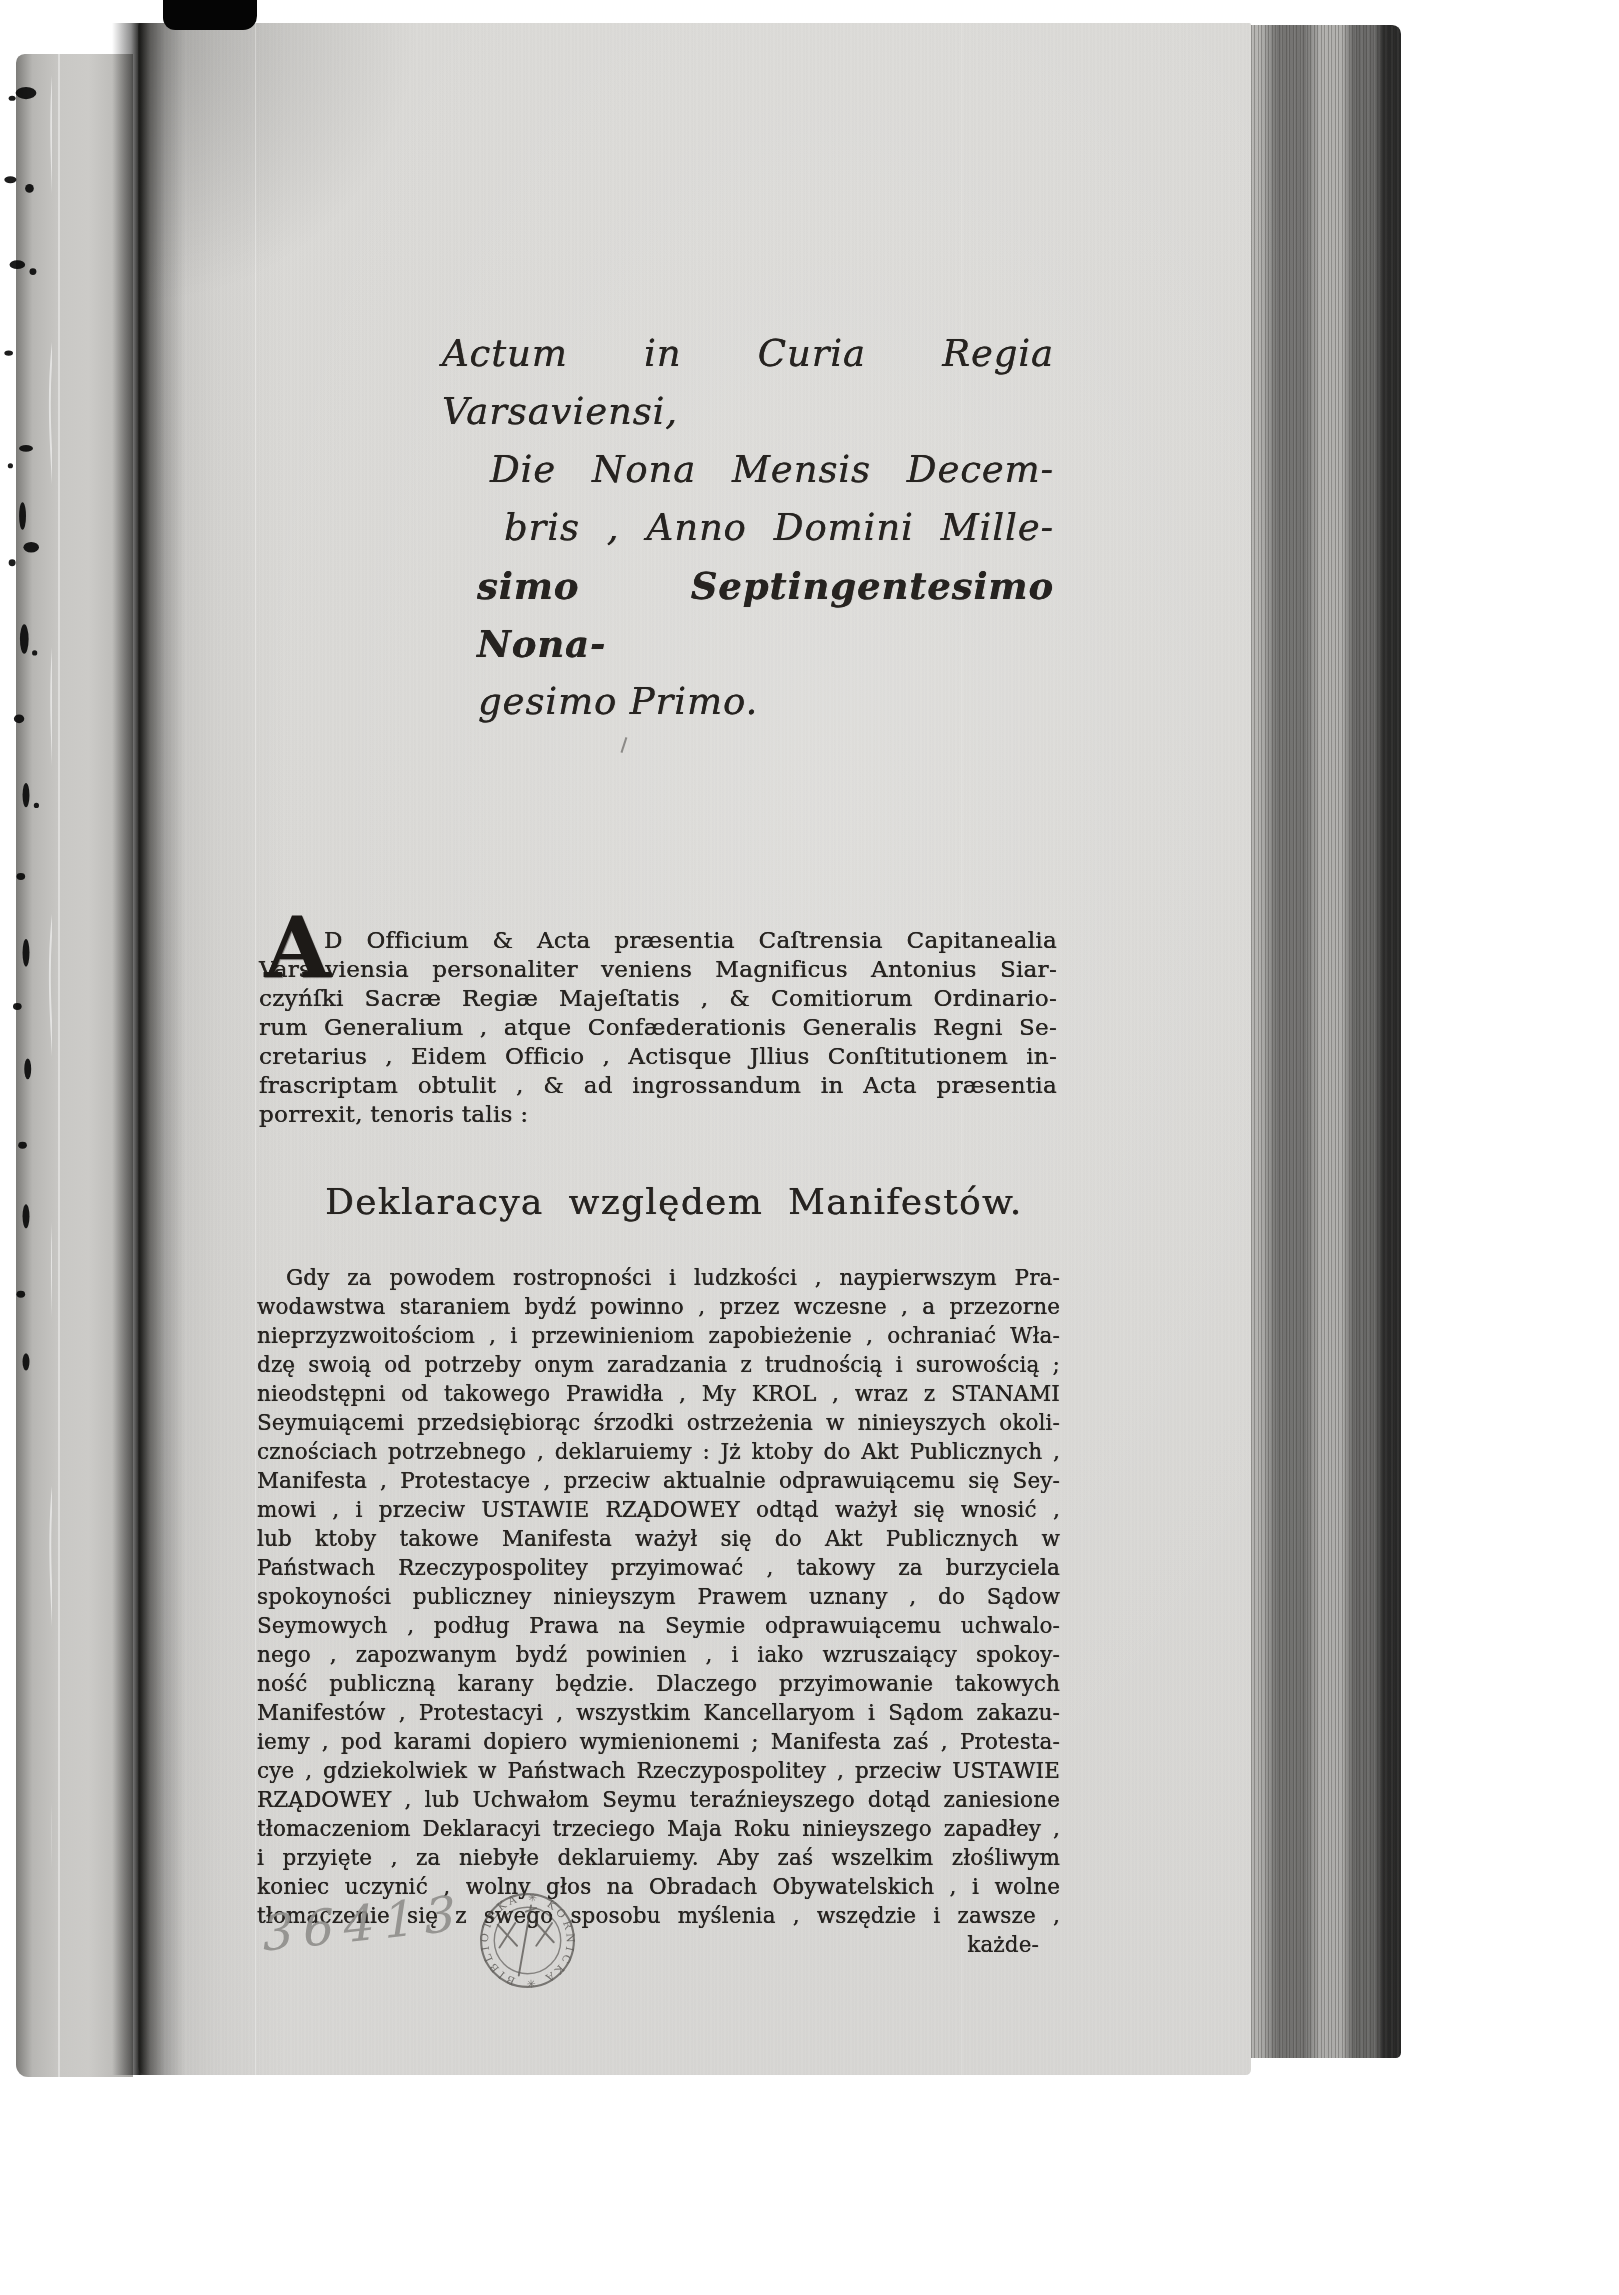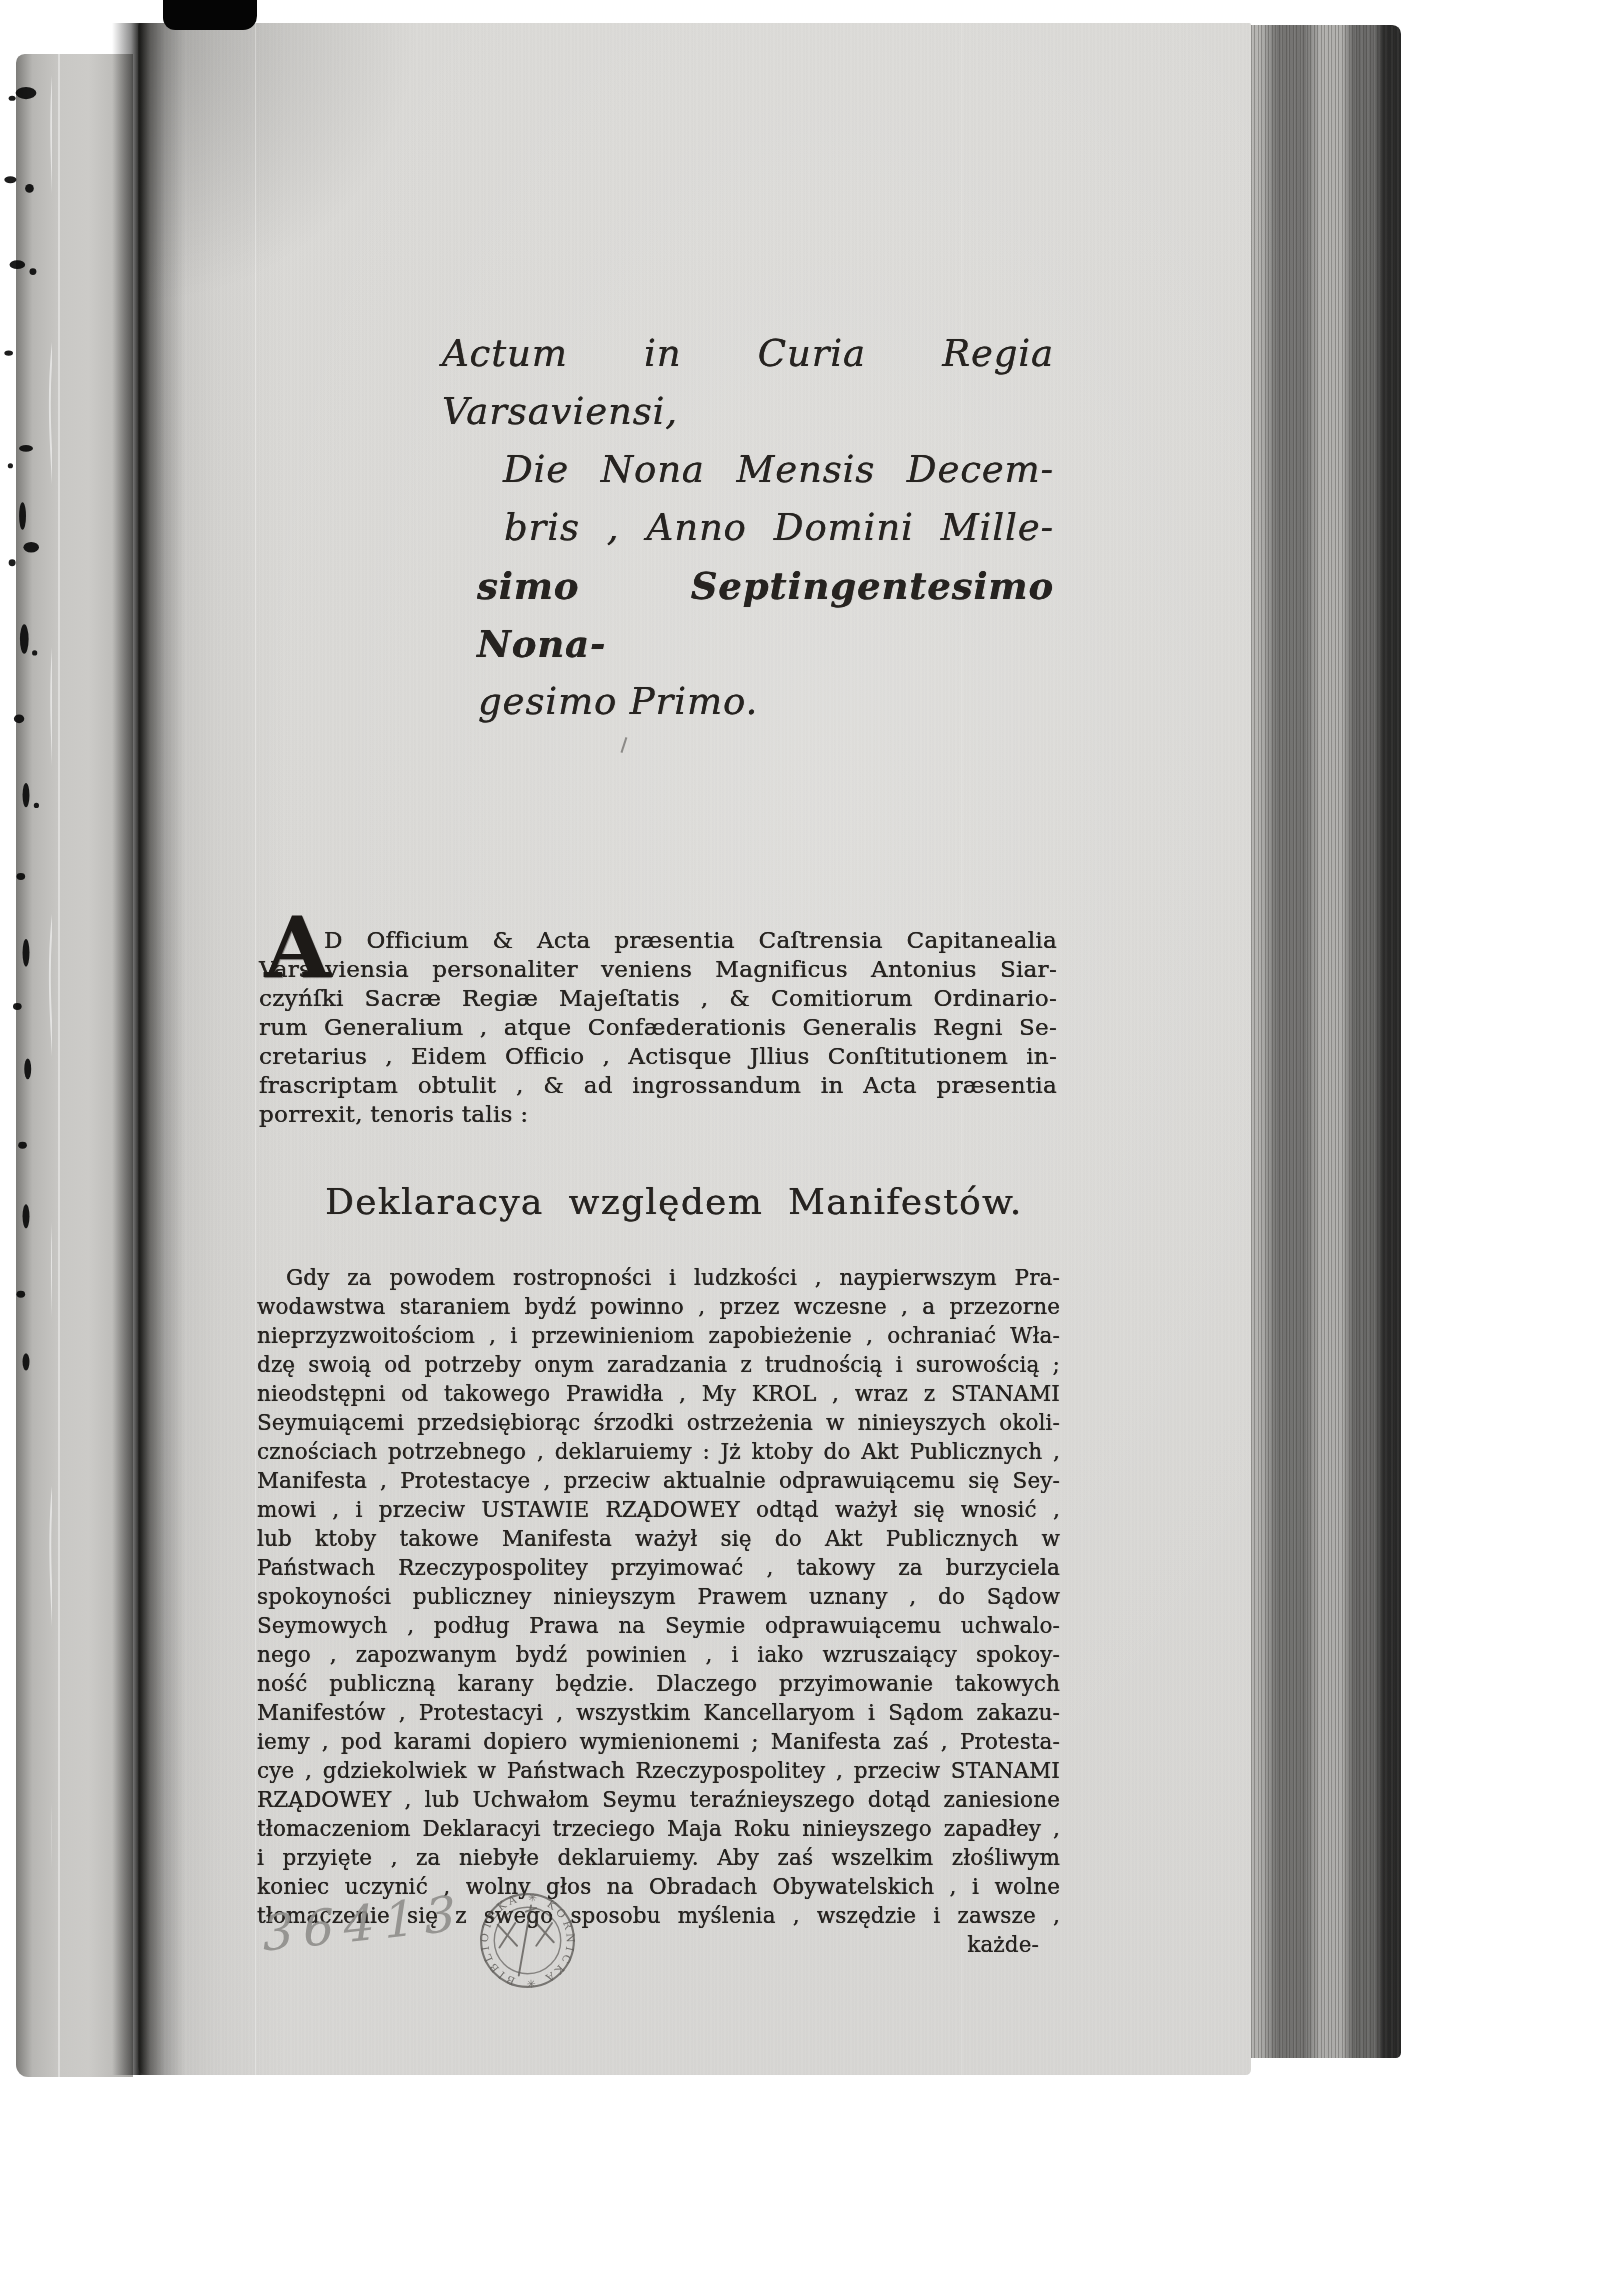--- a/index.html
+++ b/index.html
@@ -35,21 +35,21 @@
   .scr-c{left:961px;top:23px;height:2052px;width:0.9px;background:rgba(255,255,255,0.14);}
   .dash-mark{position:absolute;left:378px;top:2210px;width:112px;height:2.6px;
     background:repeating-linear-gradient(90deg, rgba(255,255,255,0.5) 0 12.2px, rgba(255,255,255,0) 12.2px 21px);}
 
   
   .ink{color:#262320;text-shadow:0 0 0.6px rgba(38,35,32,0.85), 0.4px 0.3px 0.8px rgba(38,35,32,0.40);}
   .lat-heading{position:absolute;left:442px;top:325px;width:612px;
     font-style:italic;font-size:37px;line-height:58px;letter-spacing:0.9px;}
   .lh-line{text-align:justify;text-align-last:justify;text-justify:inter-word;}
   .lh-0{margin-left:0;}
-  .lh-1{margin-left:61px;}
+  .lh-1{margin-left:48px;}
   .lh-2{margin-left:62px;}
   .lh-3{margin-left:35px;font-weight:bold;}
   .lh-4{margin-left:36px;text-align:left;text-align-last:left;}
 
   .lat-intro{position:absolute;left:259px;top:926px;width:798px;
     font-size:23px;line-height:29px;letter-spacing:0.3px;}
   .drop-cap{position:absolute;left:5.2px;top:-21px;font-size:85px;line-height:1;font-weight:bold;
     color:#1d1a17;text-shadow:0.9px 0.9px 0.9px rgba(29,26,23,0.5);}
   .li-line{text-align:justify;text-align-last:justify;text-justify:inter-word;}
   .li-first{padding-left:65px;}
@@ -152,21 +152,21 @@
     <div class="pb-line">Manifesta , Protestacye , przeciw aktualnie odprawuiącemu się Sey-</div>
     <div class="pb-line">mowi , i przeciw USTAWIE RZĄDOWEY odtąd ważył się wnosić ,</div>
     <div class="pb-line">lub ktoby takowe Manifesta ważył się do Akt Publicznych w</div>
     <div class="pb-line">Państwach Rzeczypospolitey przyimować , takowy za burzyciela</div>
     <div class="pb-line">spokoyności publiczney ninieyszym Prawem uznany , do Sądow</div>
     <div class="pb-line">Seymowych , podług Prawa na Seymie odprawuiącemu uchwalo-</div>
     <div class="pb-line">nego , zapozwanym bydź powinien , i iako wzruszaiący spokoy-</div>
     <div class="pb-line">ność publiczną karany będzie. Dlaczego przyimowanie takowych</div>
     <div class="pb-line">Manifestów , Protestacyi , wszystkim Kancellaryom i Sądom zakazu-</div>
     <div class="pb-line">iemy , pod karami dopiero wymienionemi ; Manifesta zaś , Protesta-</div>
-    <div class="pb-line">cye , gdziekolwiek w Państwach Rzeczypospolitey , przeciw STANAMI</div>
+    <div class="pb-line">cye , gdziekolwiek w Państwach Rzeczypospolitey , przeciw USTAWIE</div>
     <div class="pb-line">RZĄDOWEY , lub Uchwałom Seymu teraźnieyszego dotąd zaniesione</div>
     <div class="pb-line">tłomaczeniom Deklaracyi trzeciego Maja Roku ninieyszego zapadłey ,</div>
     <div class="pb-line">i przyięte , za niebyłe deklaruiemy.  Aby zaś wszelkim złośliwym</div>
     <div class="pb-line">koniec uczynić , wolny głos na Obradach Obywatelskich , i wolne</div>
     <div class="pb-line">tłomaczenie się z swego sposobu myślenia , wszędzie i zawsze ,</div>
     <div class="pb-catch">każde-</div>
   </div>
 
   <div class="pencil">36413</div>
 

